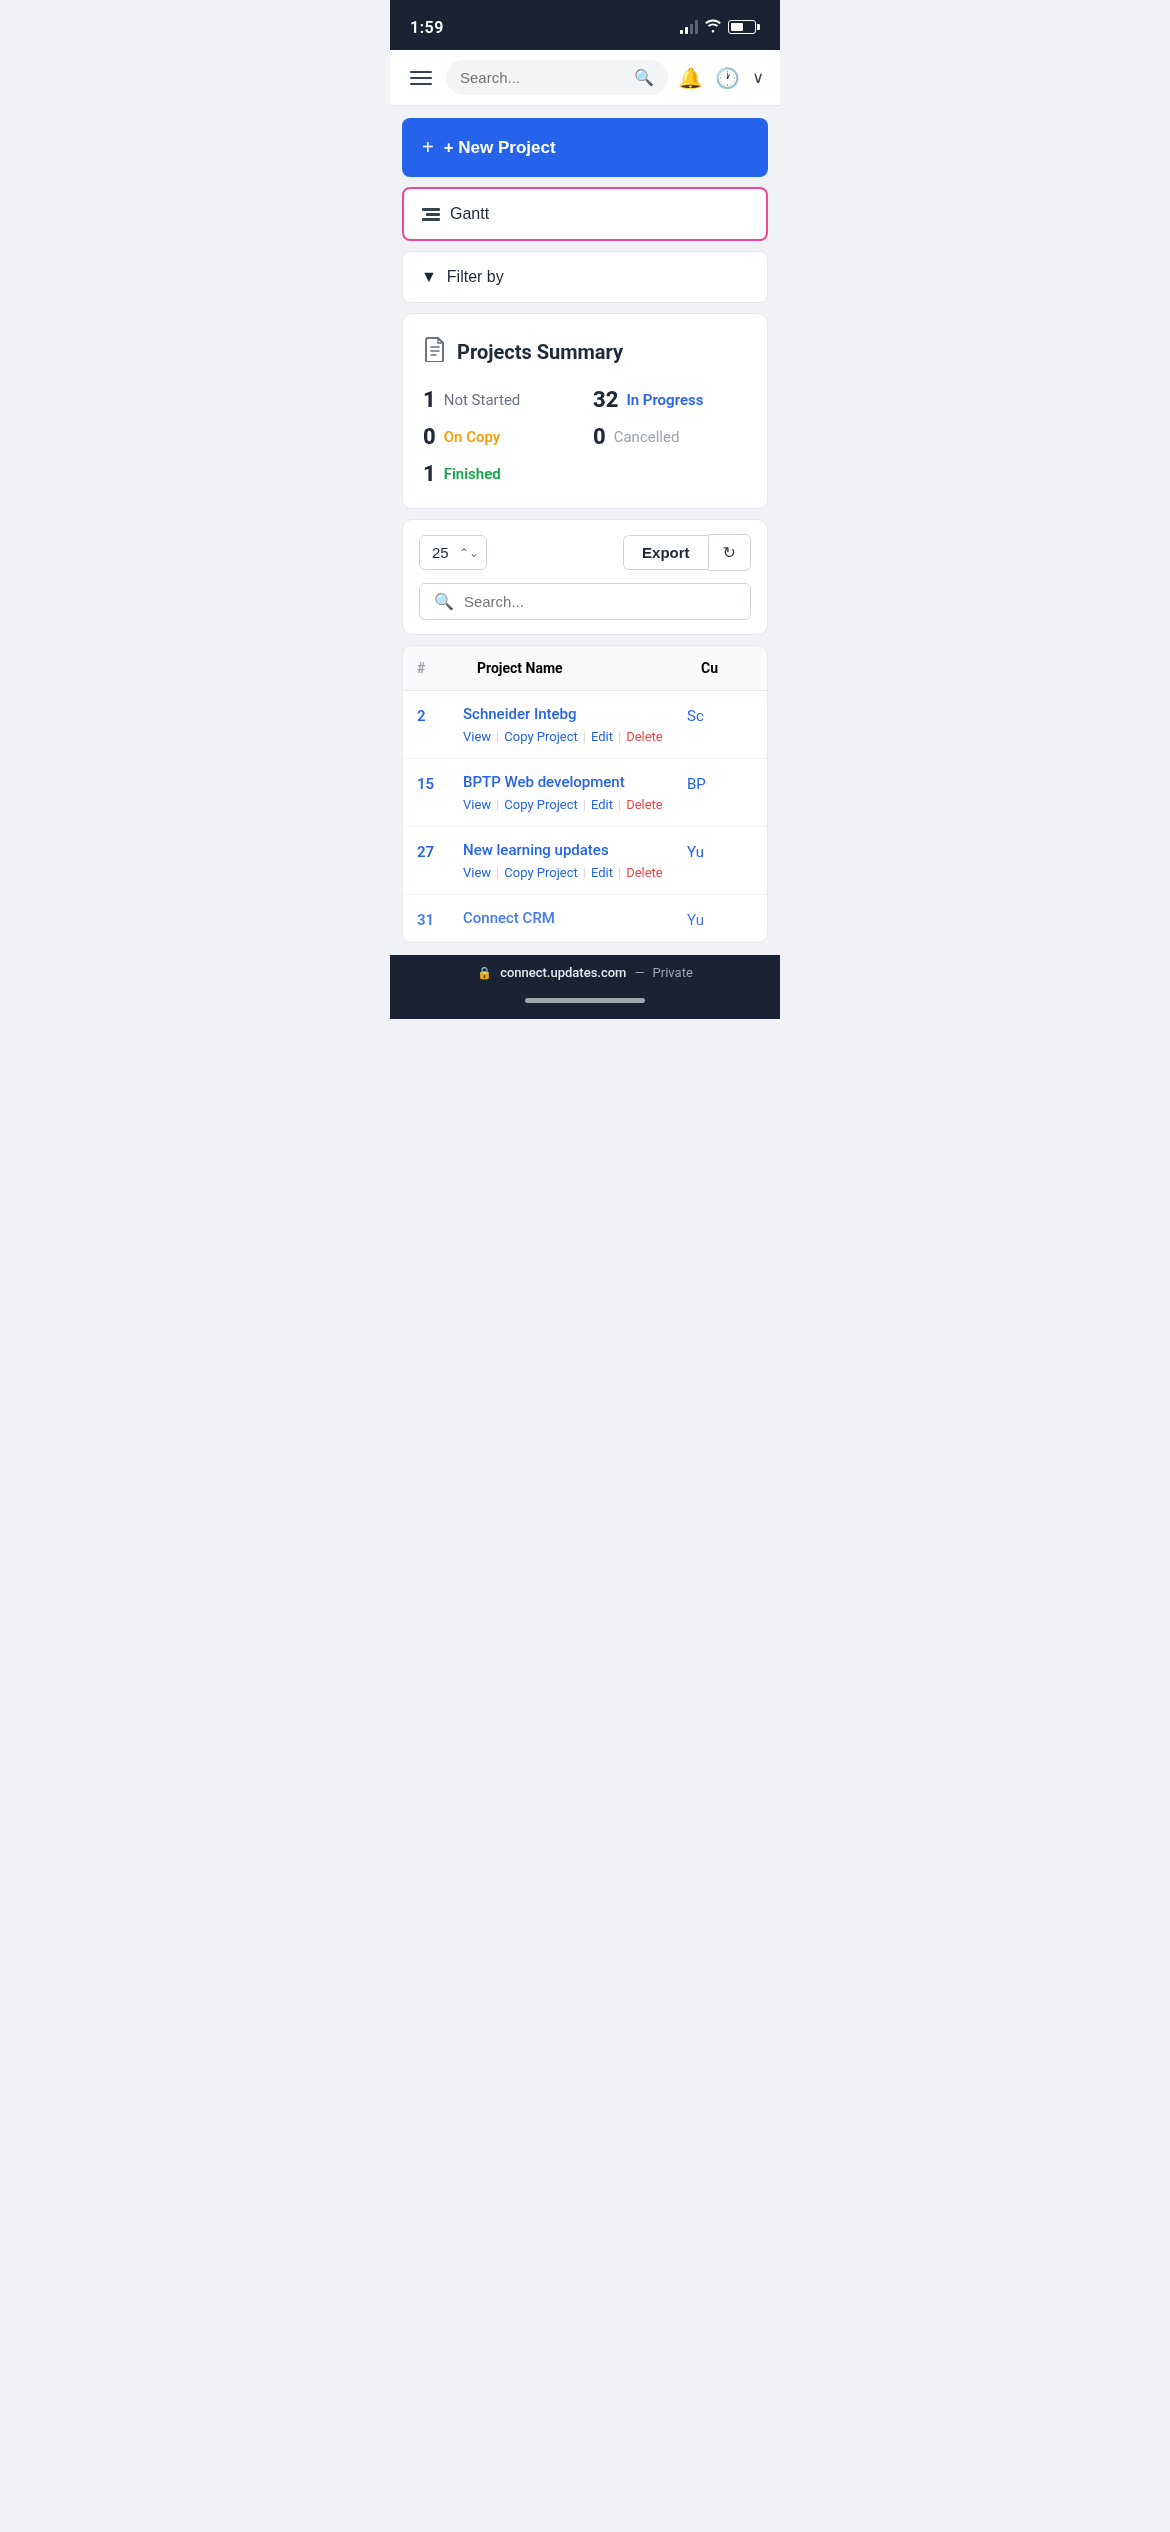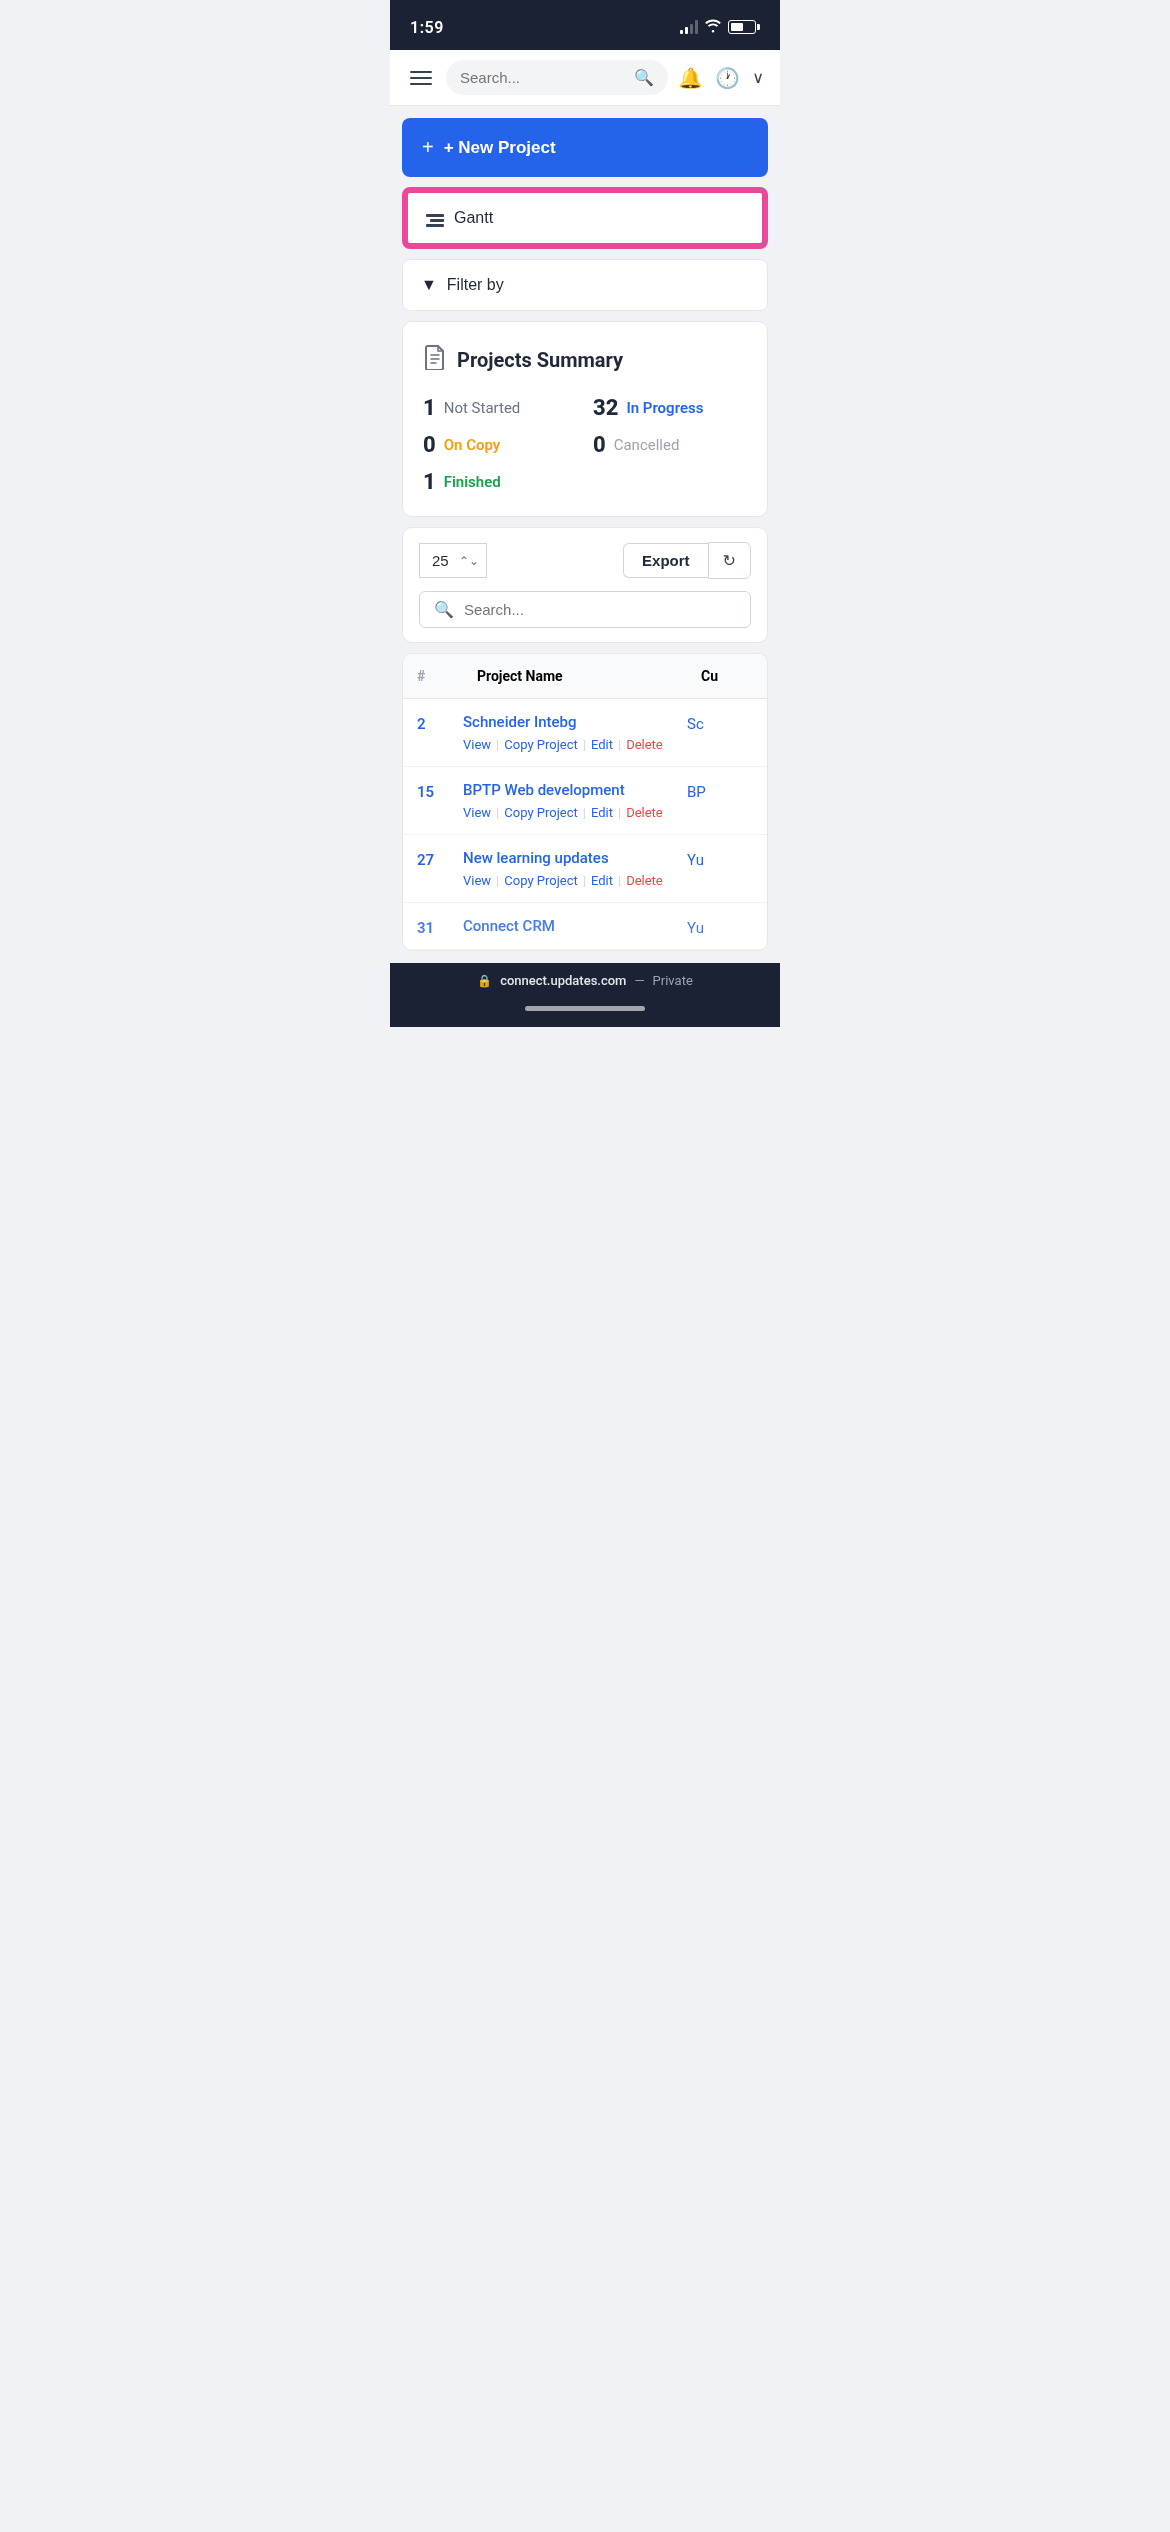--- a/index.html
+++ b/index.html
@@ -162,27 +162,27 @@
       text-align: left;
     }
     .new-project-btn .plus {
       font-size: 20px;
       font-weight: 400;
     }
 
     
     .gantt-btn {
       background: white;
-      border: 6px solid #ec4899;
+      border: 2px solid #ec4899;
       border-radius: 8px;
       padding: 16px 18px;
       font-size: 16px;
       color: #1f2937;
       display: flex;
-      align-items: flex-end;
+      align-items: center;
       gap: 10px;
       cursor: pointer;
       width: 100%;
       text-align: left;
     }
 
     
     .filter-btn {
       background: white;
       border: 1px solid #e5e7eb;
@@ -246,21 +246,21 @@
       border: 1px solid #e5e7eb;
     }
     .controls-row1 {
       display: flex;
       align-items: center;
       justify-content: space-between;
       margin-bottom: 12px;
     }
     .page-size-select {
       border: 1px solid #d1d5db;
-      border-radius: 0;
+      border-radius: 6px;
       padding: 8px 28px 8px 12px;
       font-size: 15px;
       color: #1f2937;
       background: white;
       appearance: none;
       -webkit-appearance: none;
       cursor: pointer;
       position: relative;
     }
     .select-wrapper {

